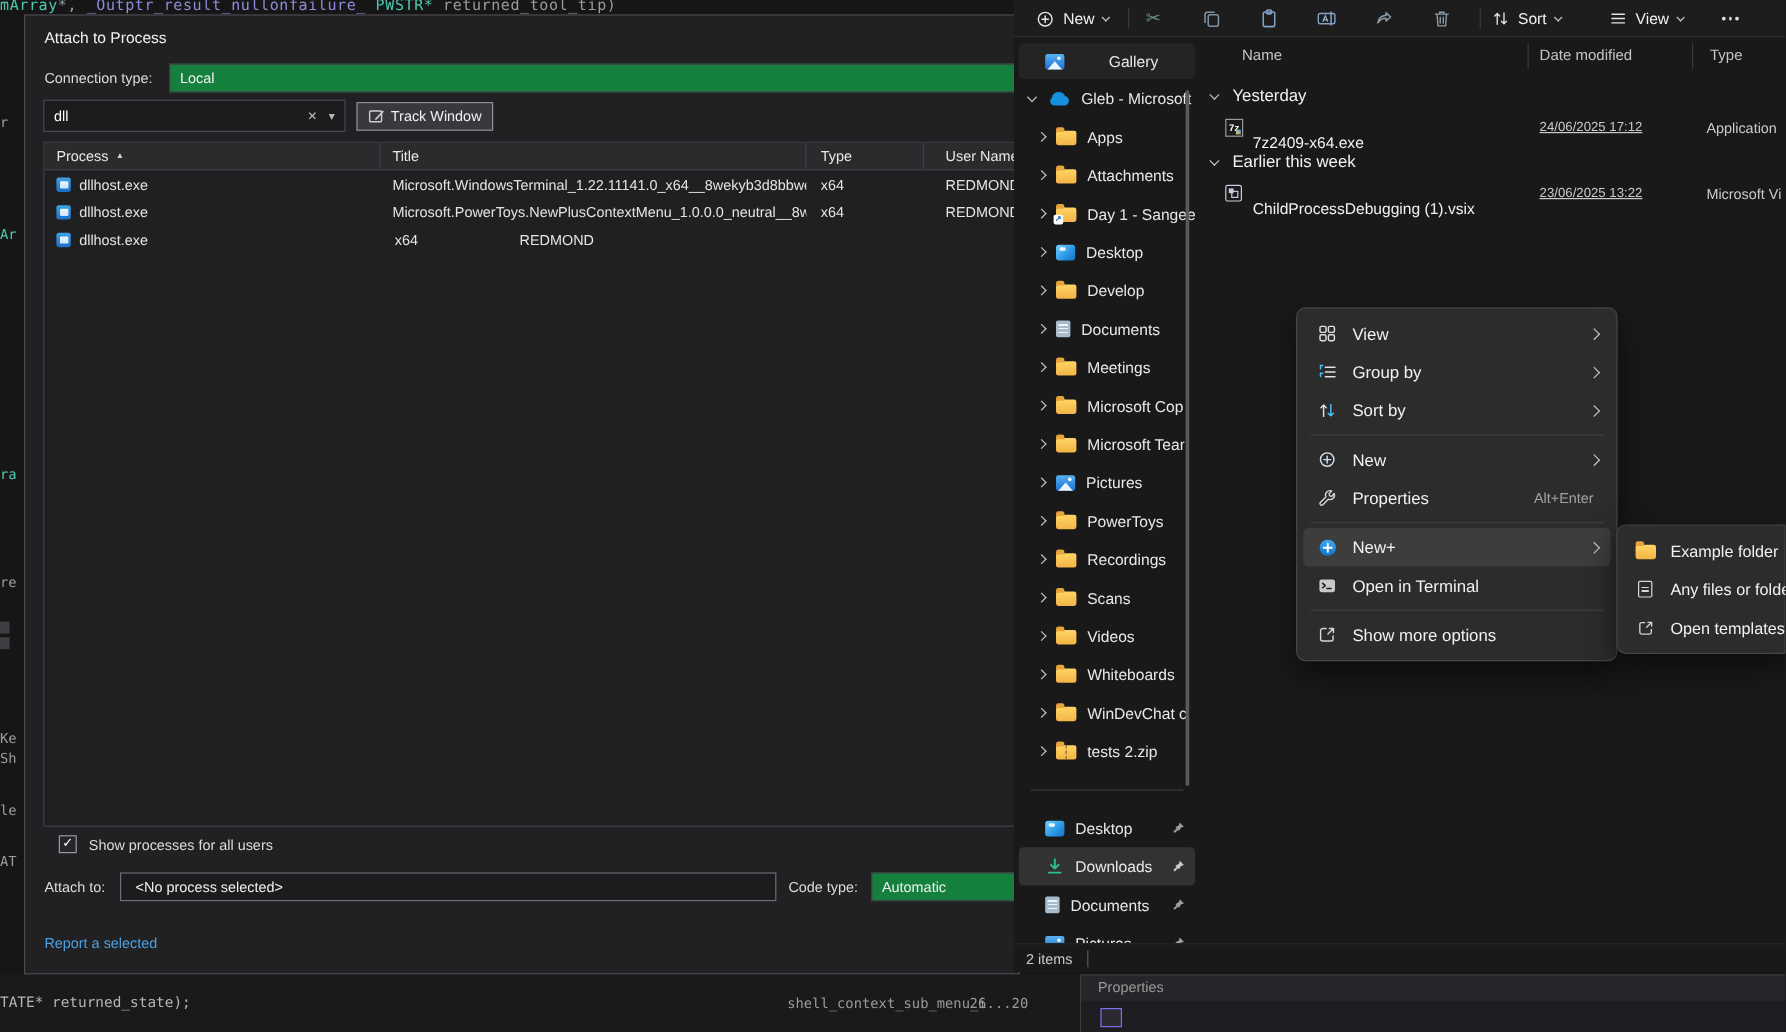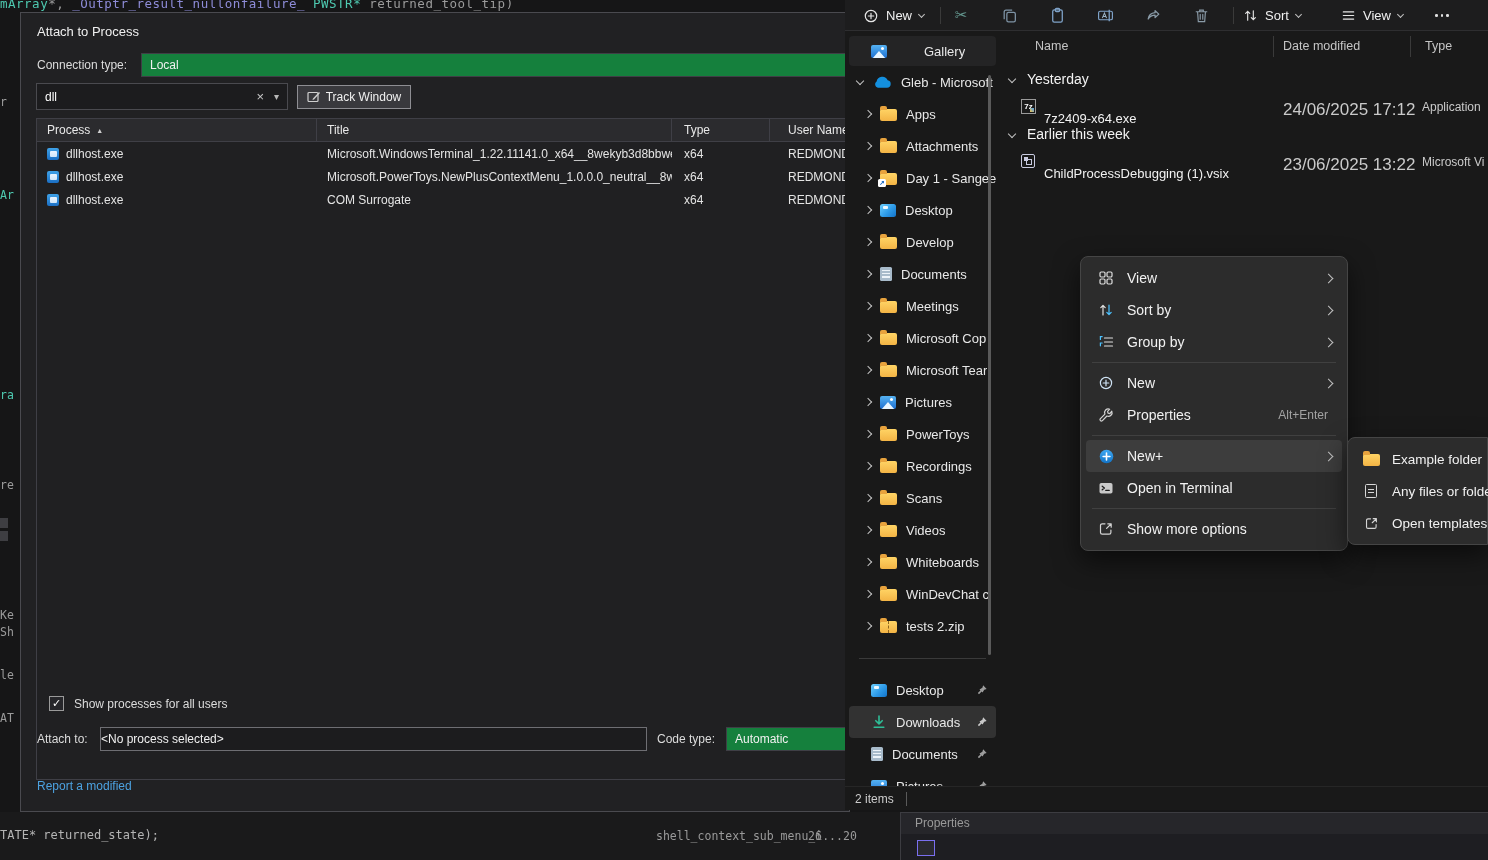--- a/index.html
+++ b/index.html
@@ -28,37 +28,37 @@
   .dlg-title { position:absolute; left:16px; top:11px; font-size:13px; color:#F0F0F0; }
   .lbl { color:#DCDCDC; }
   .conn-label { position:absolute; left:16px; top:45px; }
   .combo { background:#15803d; border:1px solid #3F3F46; display:flex; align-items:center; padding:0 8px; color:#F0F0F0; }
   .conn-combo { position:absolute; left:120px; top:40px; right:0; height:24px; }
   .filterbox { position:absolute; left:15px; top:70px; width:252px; height:27px; background:#1C1C1E; border:1px solid #4A4A4F; display:flex; align-items:center; padding:0 8px; }
   .filterbox .fval { flex:1; color:#ffffff; }
   .filterbox .fx { color:#C8C8C8; font-size:13px; margin-right:10px; }
   .filterbox .fcaret { color:#B8B8B8; font-size:10px; }
   .track-btn { position:absolute; left:276px; top:72px; width:114px; height:24px; background:#39393D; border:1px solid #8E8E93; color:#F0F0F0; font-size:12px; display:flex; align-items:center; justify-content:center; gap:5px; font-family:inherit; }
-  .plist { position:absolute; left:15px; top:105px; width:815px; height:662px; background:#202022; border:1px solid #3F3F46; }
+  .plist { position:absolute; left:15px; top:105px; width:815px; height:571px; background:#202022; border:1px solid #3F3F46; }
   .phead { display:flex; height:23px; background:#2B2B2E; border-bottom:1px solid #3F3F46; align-items:center; color:#E8E8E8; }
   .phead .col { border-right:1px solid #3F3F46; height:100%; display:flex; align-items:center; }
   .c-process { width:280px; padding-left:10px; }
   .c-title { width:355px; padding-left:10px; }
   .c-type { width:98px; padding-left:12px; }
   .c-user { flex:1; padding-left:18px; border-right:none !important; }
   .sort-arrow { font-size:7px; color:#CFCFCF; margin-left:6px; }
   .prow { display:flex; height:23px; align-items:center; color:#E4E4E4; }
   .prow .cell { display:flex; align-items:center; overflow:hidden; white-space:nowrap; height:100%; }
   .win-ic { display:inline-block; position:relative; width:12px; height:12px; border-radius:2px; background:linear-gradient(180deg,#3FA2E8,#1B6FC4); margin-right:7px; flex:none; }
   .win-ic::before { content:""; position:absolute; left:2.5px; top:3.5px; right:2.5px; bottom:2.5px; background:linear-gradient(#EAF4FF,#CFE6FA); border-radius:1px; }
   .chk-row { position:absolute; left:28px; top:683px; display:flex; align-items:center; gap:10px; }
   .checkbox { width:15px; height:15px; background:#26262A; border:1px solid #9A9A9A; color:#FFF; font-size:11px; line-height:13px; text-align:center; display:inline-block; }
   .attach-row { position:absolute; left:0; top:714px; width:100%; height:24px; }
   .attach-label { position:absolute; left:16px; top:5px; }
-  .attach-input { position:absolute; left:79px; top:0; width:547px; height:24px; background:#1C1C1E; border:1px solid #6E6E73; display:flex; align-items:center; padding:0 0; color:#F0F0F0; }
+  .attach-input { position:absolute; left:79px; top:0; width:547px; height:24px; background:#1C1C1E; border:1px solid #6E6E73; display:flex; align-items:center; padding:0 12px; color:#F0F0F0; }
   .codetype-label { position:absolute; left:636px; top:5px; }
   .code-combo { position:absolute; left:705px; top:0; right:0; height:24px; }
   .report-link { position:absolute; left:16px; top:766px; color:#4CA2E0; text-decoration:none; font-size:12px; cursor:pointer; }
 
   
   .explorer { position:absolute; left:845px; top:0; width:643px; height:810px; background:#191919; z-index:10; font-size:13px; }
   .toolbar { position:absolute; left:0; top:0; width:100%; height:31px; background:#1D1D1E; border-bottom:1px solid #2E2E30; }
   .tb-new { position:absolute; left:10px; top:3px; height:25px; display:flex; align-items:center; gap:7px; background:none; border:none; color:#F0F0F0; font-size:13px; font-family:inherit; padding:0 8px; }
   .tb-sep { position:absolute; top:7px; width:1px; height:17px; background:#3A3A3A; }
   .tb-icons { position:absolute; left:105px; top:4px; display:flex; gap:26px; align-items:center; }
@@ -117,21 +117,21 @@
   .fcols .cname { position:absolute; left:35px; top:4px; }
   .fcols .cdate { position:absolute; left:283px; top:4px; }
   .fcols .ctype { position:absolute; left:425px; top:4px; }
   .fcols .csep1 { position:absolute; left:273px; top:1px; width:1px; height:21px; background:#3A3A3A; }
   .fcols .csep2 { position:absolute; left:410px; top:1px; width:1px; height:21px; background:#3A3A3A; }
   .group-row { position:absolute; left:0; width:100%; height:24px; display:flex; align-items:center; color:#F2F2F2; font-size:14px; }
   .group-row .chev { margin:0 12px 0 9px; }
   .file-row { position:absolute; left:0; width:100%; height:28px; }
   .file-row .fic { position:absolute; left:21px; top:6px; }
   .file-row .fname { position:absolute; left:44px; top:18px; color:#F2F2F2; white-space:nowrap; }
-  .file-row .fdate { position:absolute; left:283px; top:7px; color:#CACACA; font-size:17px; white-space:nowrap; }
+  .file-row .fdate { position:absolute; left:283px; top:7px; color:#CACACA; font-size:11px; white-space:nowrap;text-decoration:underline; }
   .file-row .ftype { position:absolute; left:422px; top:7px; color:#CACACA; font-size:12px; white-space:nowrap; }
   .statusbar { position:absolute; left:0; top:786px; width:100%; height:24px; background:#191919; border-top:1px solid #262626; display:flex; align-items:center; padding-left:10px; color:#CCCCCC; font-size:12px; z-index:3; }
   .st-sep { width:1px; height:14px; background:#5A5A5A; margin-left:12px; }
 
   
   .cmenu { position:absolute; left:1080px; top:256px; width:268px; background:#2C2C2C; border:1px solid #454545; border-radius:8px; padding:5px 0; box-shadow:0 10px 26px rgba(0,0,0,.55); z-index:40; font-size:14px; color:#F1F1F1; }
   .mi { display:flex; align-items:center; height:32px; padding:0 10px 0 10px; margin:0 5px; border-radius:4px; }
   .mi .mic { width:20px; display:flex; justify-content:center; margin-right:11px; flex:none; }
   .mi .mlabel { flex:1; white-space:nowrap; }
   .mi .mshort { color:#A3A3A3; font-size:12px; margin-right:4px; }
@@ -218,21 +218,20 @@
         </div>
       <div class="cell c-title">Microsoft.PowerToys.NewPlusContextMenu_1.0.0.0_neutral__8w...</div>
       <div class="cell c-type">x64</div>
       <div class="cell c-user">REDMOND</div>
     </div>
     <div class="prow">
       <div class="cell c-process">
           <span class="win-ic"></span>
           <span>dllhost.exe</span>
         </div>
-      <div class="cell c-title">COM Surrogate</div>
       <div class="cell c-type">x64</div>
       <div class="cell c-user">REDMOND</div>
     </div>
   </div>
 
   <div class="chk-row">
     <span class="checkbox">✓</span>
     <span class="lbl">Show processes for all users</span>
   </div>
 
@@ -240,21 +239,21 @@
     <span class="lbl attach-label">Attach to:</span>
     <div class="attach-input">
       <span>&lt;No process selected&gt;</span>
     </div>
     <span class="lbl codetype-label">Code type:</span>
     <div class="combo code-combo">
       <span>Automatic</span>
     </div>
   </div>
 
-  <a class="report-link">Report a modified</a>
+  <a class="report-link">Report a selected</a>
 </div>
 
 <div class="explorer">
   <div class="toolbar">
     <button class="tb-new">
       <svg width="16" height="16" viewBox="0 0 16 16">
           <circle cx="8" cy="8" r="5.7" fill="none" stroke="#E6E6E6" stroke-width="1.2"></circle>
           <path d="M8 5.3v5.4M5.3 8h5.4" stroke="#E6E6E6" stroke-width="1.2" stroke-linecap="round"></path>
         </svg>
       <span>New</span>
@@ -505,35 +504,35 @@
           <rect x="2" y="9" width="5" height="5" rx="1.2" fill="none" stroke="#E0E0E0" stroke-width="1.2"></rect>
           <rect x="9" y="9" width="5" height="5" rx="1.2" fill="none" stroke="#E0E0E0" stroke-width="1.2"></rect>
         </svg>
       </span>
     <span class="mlabel">View</span>
     <span class="chev r menu"></span>
   </div>
   <div class="mi">
     <span class="mic">
         <svg width="16" height="16" viewBox="0 0 16 16">
+          <path d="M6.5 4h8M6.5 8h8M6.5 12h8" stroke="#E0E0E0" stroke-width="1.2" stroke-linecap="round"></path>
+          <path d="M4.2 2.6H2.4v2.8M4.2 9h-1.8v2.8" fill="none" stroke="#4CC2FF" stroke-width="1.2" stroke-linecap="round"></path>
+        </svg>
+      </span>
+    <span class="mlabel">Group by</span>
+    <span class="chev r menu"></span>
+  </div>
+  <div class="mi">
+    <span class="mic">
+        <svg width="16" height="16" viewBox="0 0 16 16">
           <path d="M5 13V3.5M5 3.5 2.8 5.7M5 3.5l2.2 2.2" fill="none" stroke="#E0E0E0" stroke-width="1.2" stroke-linecap="round" stroke-linejoin="round"></path>
           <path d="M11 3v9.5M11 12.5l-2.2-2.2M11 12.5l2.2-2.2" fill="none" stroke="#4CC2FF" stroke-width="1.2" stroke-linecap="round" stroke-linejoin="round"></path>
         </svg>
       </span>
     <span class="mlabel">Sort by</span>
-    <span class="chev r menu"></span>
-  </div>
-  <div class="mi">
-    <span class="mic">
-        <svg width="16" height="16" viewBox="0 0 16 16">
-          <path d="M6.5 4h8M6.5 8h8M6.5 12h8" stroke="#E0E0E0" stroke-width="1.2" stroke-linecap="round"></path>
-          <path d="M4.2 2.6H2.4v2.8M4.2 9h-1.8v2.8" fill="none" stroke="#4CC2FF" stroke-width="1.2" stroke-linecap="round"></path>
-        </svg>
-      </span>
-    <span class="mlabel">Group by</span>
     <span class="chev r menu"></span>
   </div>
   <div class="msep"></div>
   <div class="mi">
     <span class="mic">
         <svg width="16" height="16" viewBox="0 0 16 16">
           <circle cx="8" cy="8" r="5.6" fill="none" stroke="#CFE3F5" stroke-width="1.2"></circle>
           <path d="M8 5.2v5.6M5.2 8h5.6" stroke="#CFE3F5" stroke-width="1.2" stroke-linecap="round"></path>
         </svg>
       </span>

